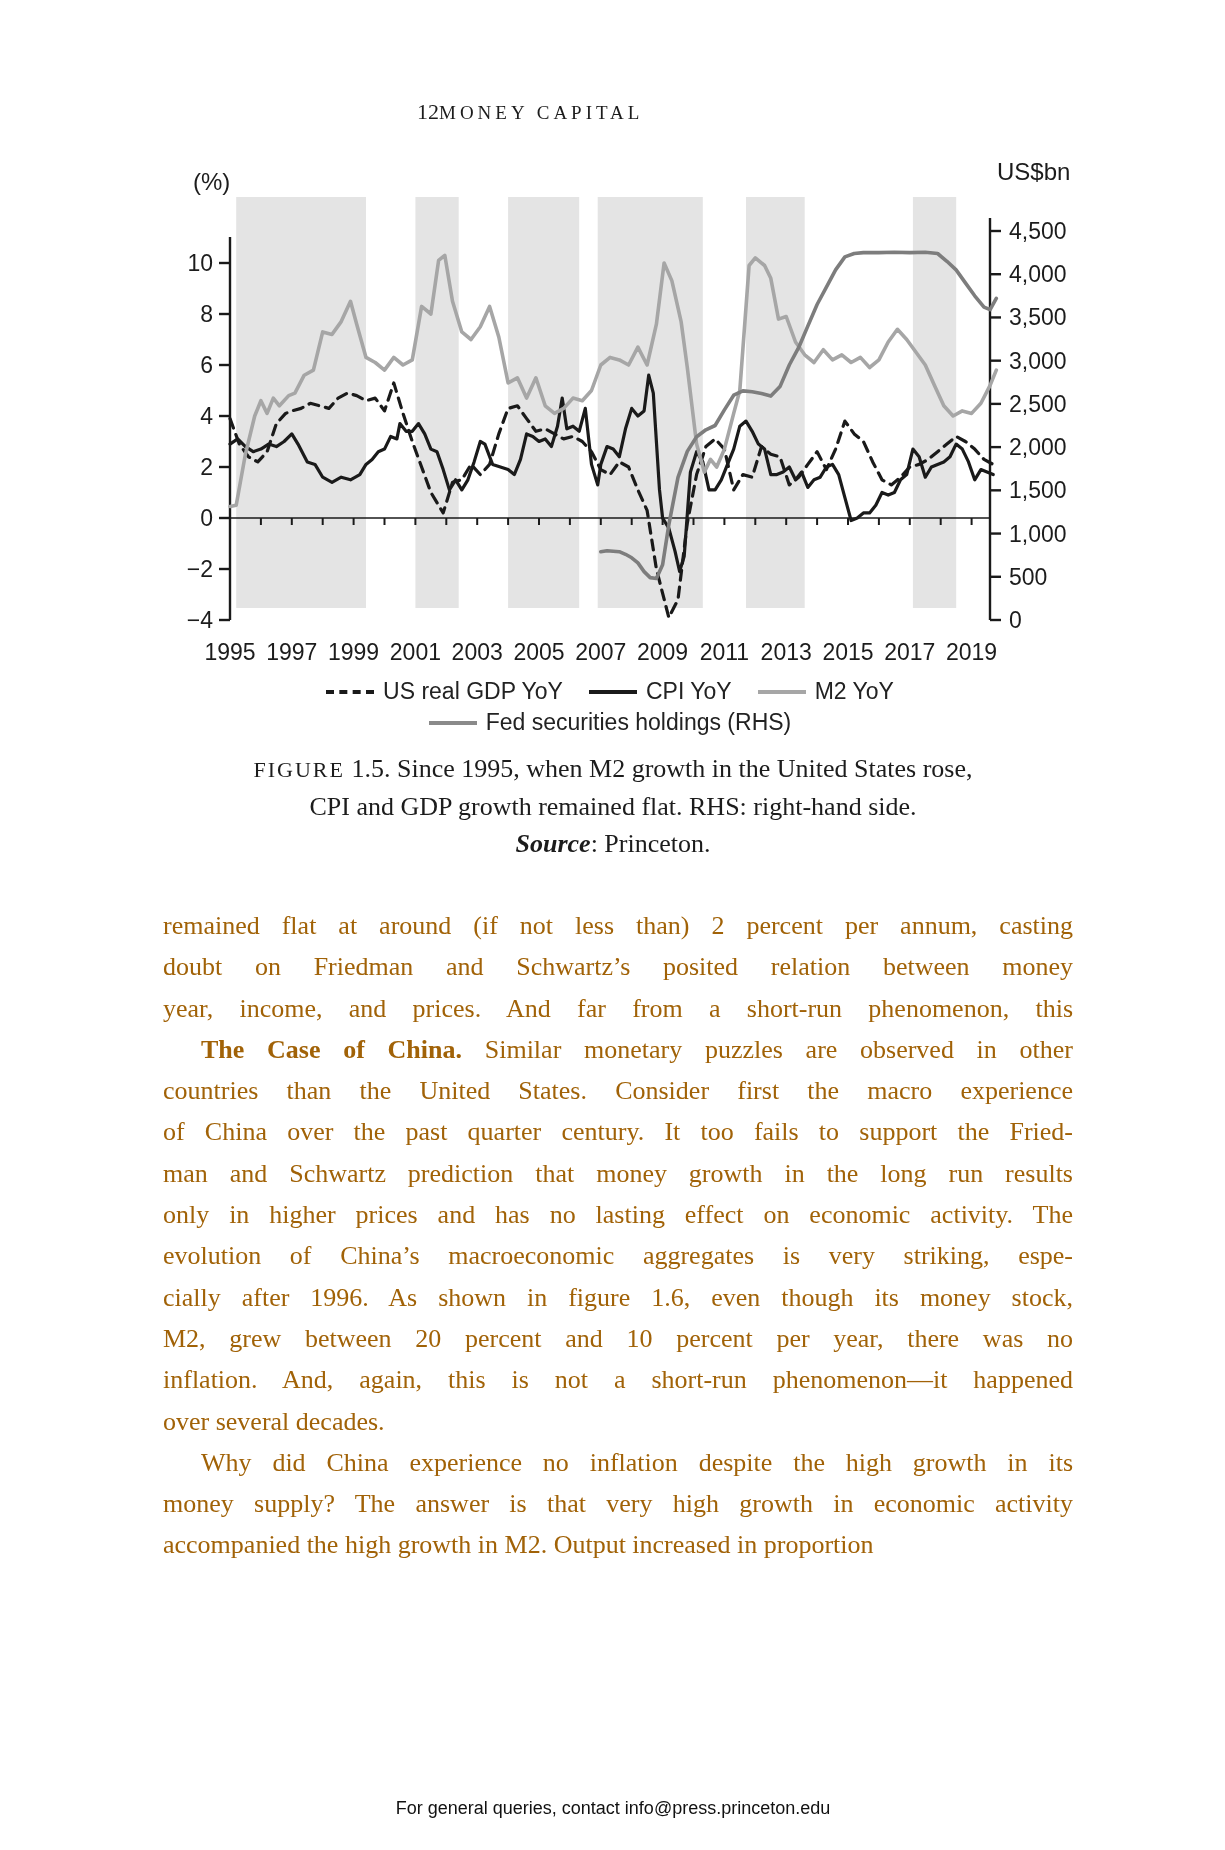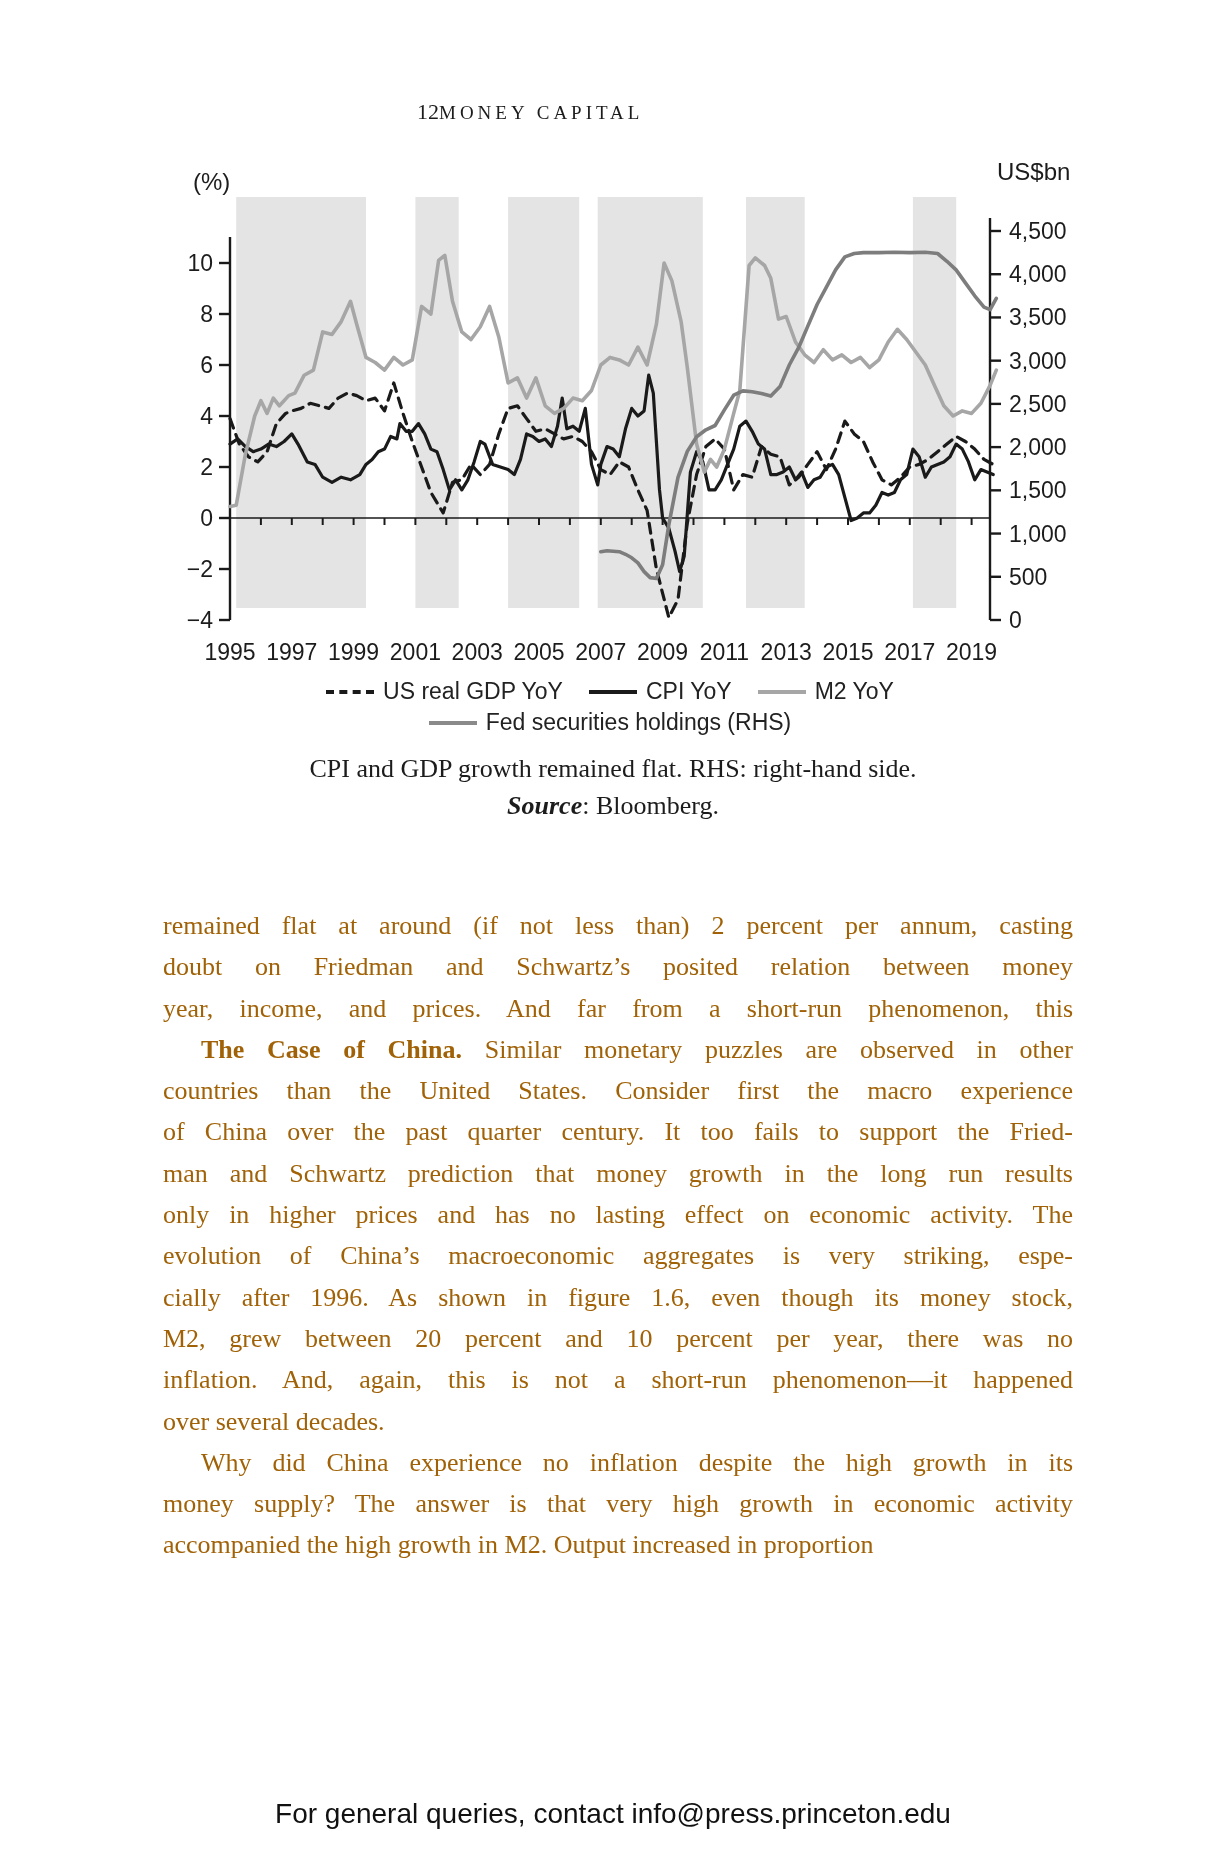--- a/index.html
+++ b/index.html
@@ -33,21 +33,21 @@
   #caption .src{font-style:italic;font-weight:bold;}
 
   #body-text{position:absolute;top:905px;left:163px;width:910px;
     font-family:"Liberation Serif",serif;font-size:26px;line-height:41.3px;color:#a16207;}
   .bl{text-align:justify;text-align-last:justify;white-space:nowrap;}
   .bl.last{text-align-last:left;}
   .bl.indent{text-indent:38px;}
   .lead-bold{font-weight:bold;}
 
   #footer{position:absolute;top:1798px;left:163px;width:900px;text-align:center;
-    font-family:"Liberation Sans",sans-serif;font-size:28px;color:#111;}
+    font-family:"Liberation Sans",sans-serif;font-size:18px;color:#111;}
 </style>
 </head>
 <body>
 
 <div id="page">
 
 
   <div id="running-head">
     <span class="pno">12</span>
     <span class="rtitle">MONEY CAPITAL</span>
@@ -164,22 +164,23 @@
     </div>
     <div class="legend-row">
       <span class="legend-item">
         <span class="sample solid-gray"></span>
         <span>Fed securities holdings (RHS)</span>
       </span>
     </div>
   </div>
 
   <div id="caption">
+    <div><span class="figlabel">FIGURE</span><span> 1.5. Since 1995, when M2 growth in the United States rose,</span></div>
     <div>CPI and GDP growth remained flat. RHS: right-hand side.</div>
-    <div><span class="src">Source</span><span>: Bloomberg.</span></div>
+    <div><span class="src">Source</span><span>: Princeton.</span></div>
   </div>
 
   <div id="body-text">
     <div class="bl">remained flat at around (if not less than) 2 percent per annum, casting</div>
     <div class="bl">doubt on Friedman and Schwartz’s posited relation between money</div>
     <div class="bl">year, income, and prices. And far from a short-run phenomenon, this</div>
 
     <div class="bl indent"><span class="lead-bold">The Case of China.</span><span> Similar monetary puzzles are observed in other</span></div>
     <div class="bl">countries than the United States. Consider first the macro experience</div>
     <div class="bl">of China over the past quarter century. It too fails to support the Fried-</div>

